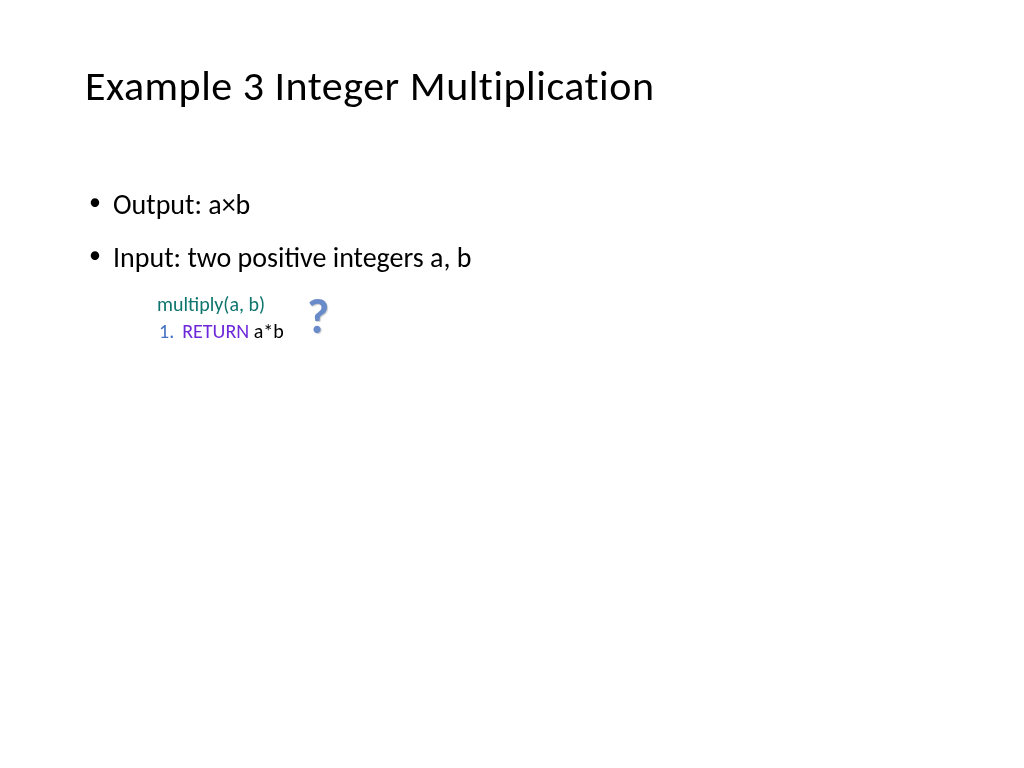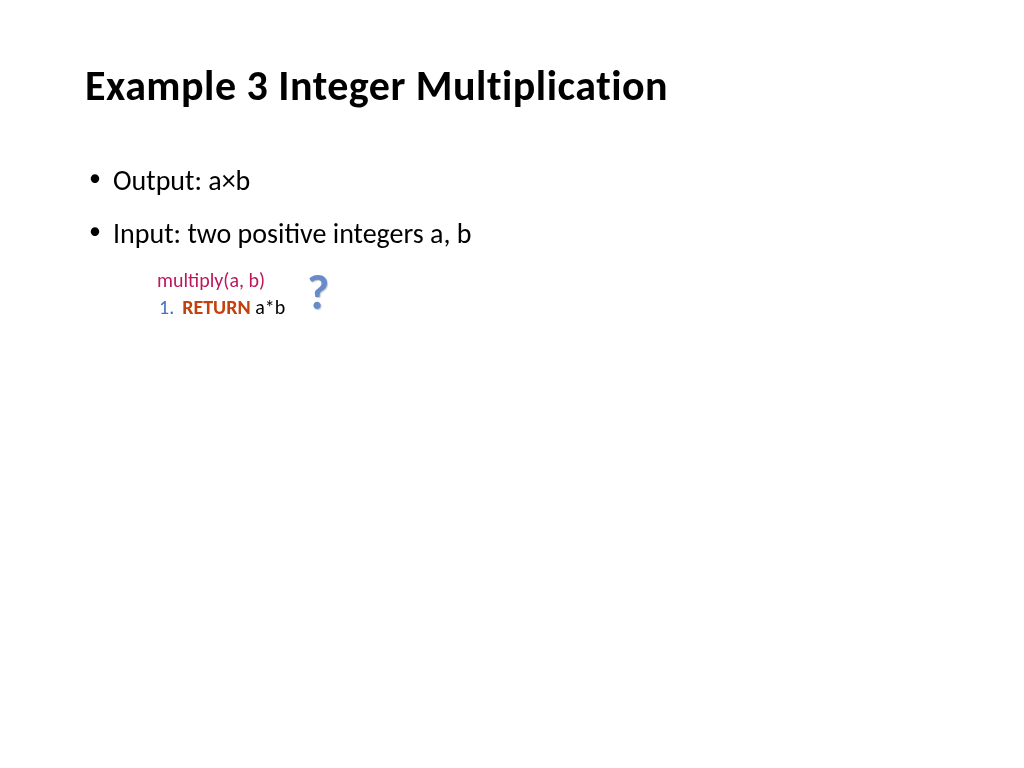--- a/index.html
+++ b/index.html
@@ -13,23 +13,23 @@
     overflow: hidden;
   }
   .slide {
     padding: 60px 85px 40px 85px;
     box-sizing: border-box;
     width: 100%;
     height: 100%;
   }
   .title {
     font-size: 42px;
-    font-weight: 700;
+    font-weight: 400;
     color: #000;
-    margin-bottom: 50px;
+    margin-bottom: 74px;
     letter-spacing: 0.5px;
   }
   .bullets {
     list-style: none;
     padding: 0;
     margin: 0;
   }
   .bullets > li {
     font-size: 28px;
     line-height: 1.4;
@@ -45,34 +45,34 @@
     font-size: 24px;
   }
   .code-block {
     margin: 8px 0 22px 72px;
     font-size: 20px;
     line-height: 1.35;
     font-family: Calibri, 'Segoe UI', Arial, sans-serif;
     position: relative;
   }
   .code-line1 {
-    color: #be185d;
+    color: #0f766e;
   }
   .code-line2 {
     color: #000;
   }
   .code-num {
     color: #4472C4;
     font-weight: 400;
     margin-left: 2px;
     margin-right: 8px;
   }
   .code-return {
-    color: #c2410c;
-    font-weight: 700;
+    color: #6d28d9;
+    font-weight: 400;
   }
   .qmark {
     position: absolute;
     left: 150px;
     top: -6px;
     font-size: 48px;
     color: #6A8BC9;
     font-weight: bold;
     font-family: 'Calibri', Arial, sans-serif;
     text-shadow: 1px 1px 1px rgba(0,0,0,0.2);

